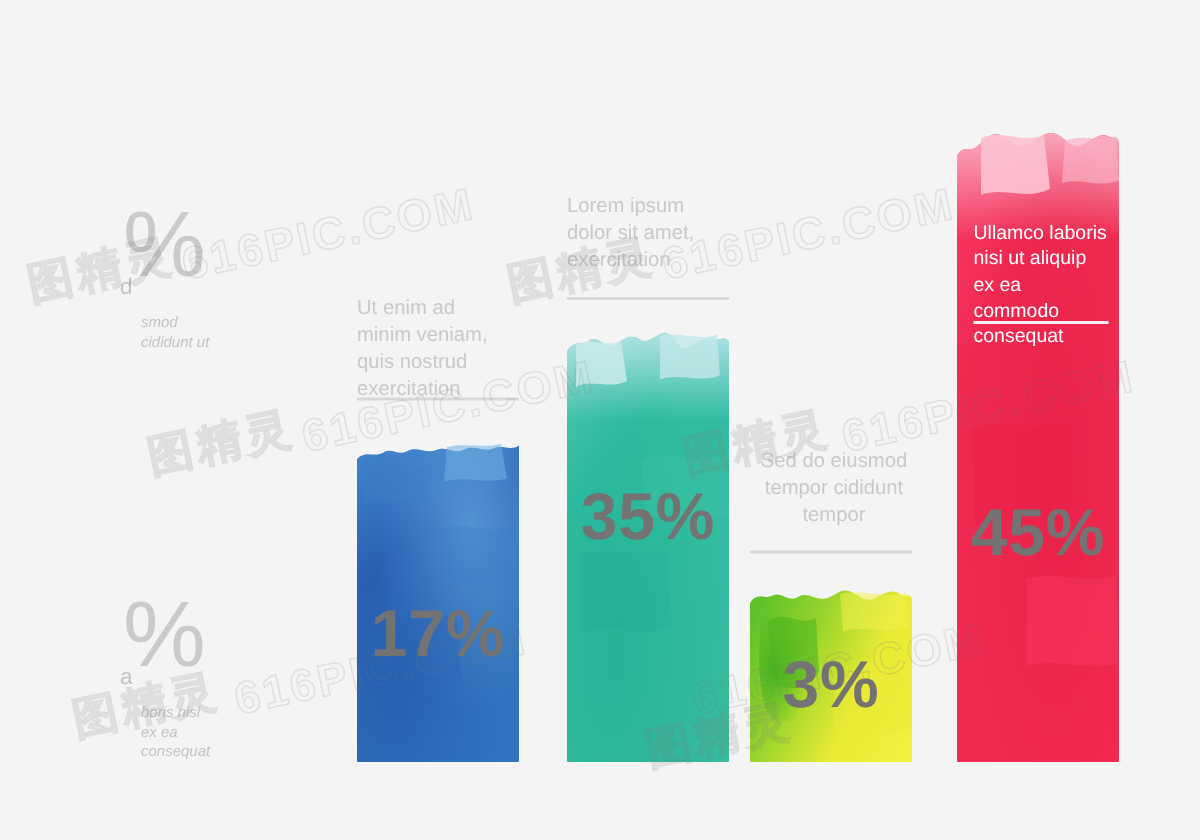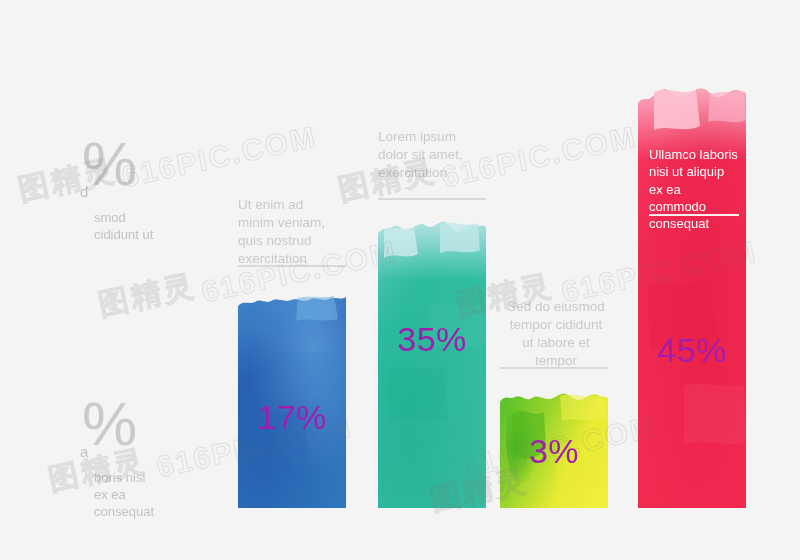--- a/index.html
+++ b/index.html
@@ -66,25 +66,26 @@
   }
   .pct-mark .letter {
     position: absolute;
     font-size: 15px;
     color: #9a9a9a;
     bottom: 6px;
     left: -12px;
     font-weight: 400;
   }
   .callout-text {
-    font-size: 13px;
+    font-size: 10px;
     line-height: 1.32;
     color: #c2c2c2;
     margin-top: 2px;
     padding-left: 12px;
+    font-style: italic;
   }
 
   
   .col {
     position: absolute;
     width: 108px;
   }
   .col-label {
     position: absolute;
     left: 0;
@@ -106,23 +107,23 @@
     left: 0;
     width: 108px;
     border-radius: 1px;
     overflow: hidden;
   }
   .bar .value {
     position: absolute;
     left: 0;
     width: 108px;
     text-align: center;
-    color: #a21caf;
-    font-size: 34px;
-    font-weight: 400;
+    color: #737373;
+    font-size: 44px;
+    font-weight: 700;
     font-family: "Liberation Sans", sans-serif;
     letter-spacing: 0.5px;
     z-index: 6;
   }
   .bar .inner-label {
     position: absolute;
     left: 11px;
     width: 92px;
     color: #ffffff;
     font-size: 13px;
@@ -244,21 +245,20 @@
         <path d="M50,86 C68,80 88,90 106,84 L108,124 C90,130 70,120 52,126 Z" fill="#45c2a8" opacity="0.3"></path>
       </svg>
       <div class="value" style="top:100px;">35%</div>
     </div>
   </div>
 
   <div class="col" style="left:500px; top:0;">
     <div class="col-label" style="top:298px;text-align:center;">
       <div>Sed do eiusmod</div>
       <div>tempor cididunt</div>
-      <div>ut labore et</div>
       <div>tempor</div>
     </div>
     <div class="col-rule" style="top:367px;"></div>
     <div class="bar" style="top:390px; height:118px;">
       <svg class="tex" viewBox="0 0 108 118" preserveAspectRatio="none">
         <defs>
           <linearGradient id="g3" x1="0" y1="0.2" x2="1" y2="0.7">
             <stop offset="0%" stop-color="#5fc22a"></stop>
             <stop offset="35%" stop-color="#9bd52c"></stop>
             <stop offset="70%" stop-color="#e8ea33"></stop>

